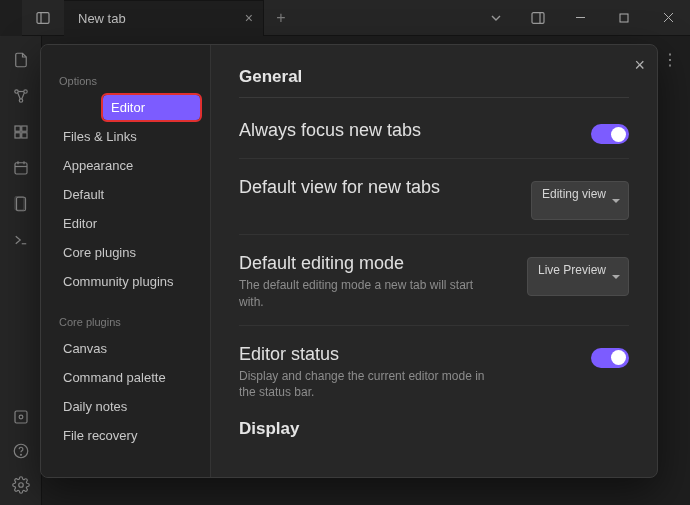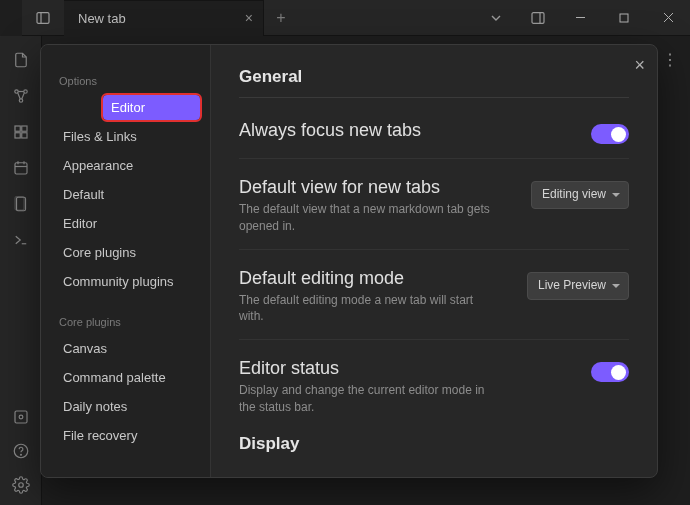--- a/index.html
+++ b/index.html
@@ -196,21 +196,21 @@
     background: #fff;
     border-radius: 50%;
     top: 2.5px; right: 3px;
   }
   
   .dropdown {
     background: #3d3d3d;
     border: 1px solid #4b4b4b;
     color: #d6d6d6;
     font-size: 12px;
-    padding: 5px 22px 7px 10px;
+    padding: 5px 22px 18px 10px;
     border-radius: 4px;
     position: relative;
     min-width: 96px;
   }
   .dropdown::after {
     content: "";
     position: absolute;
     right: 8px; top: 50%;
     width: 0; height: 0;
     border-left: 4px solid transparent;
@@ -370,21 +370,20 @@
         <div class="settingName">Always focus new tabs</div>
       </div>
       <div class="settingControl">
         <div class="toggle"></div>
       </div>
     </div>
 
     <div class="settingRow">
       <div class="settingText">
         <div class="settingName">Default view for new tabs</div>
-        <div class="settingDesc">The default view that a new markdown tab gets opened in.</div>
       </div>
       <div class="settingControl">
         <div class="dropdown">Editing view</div>
       </div>
     </div>
 
     <div class="settingRow">
       <div class="settingText">
         <div class="settingName">Default editing mode</div>
         <div class="settingDesc">The default editing mode a new tab will start with.</div>

